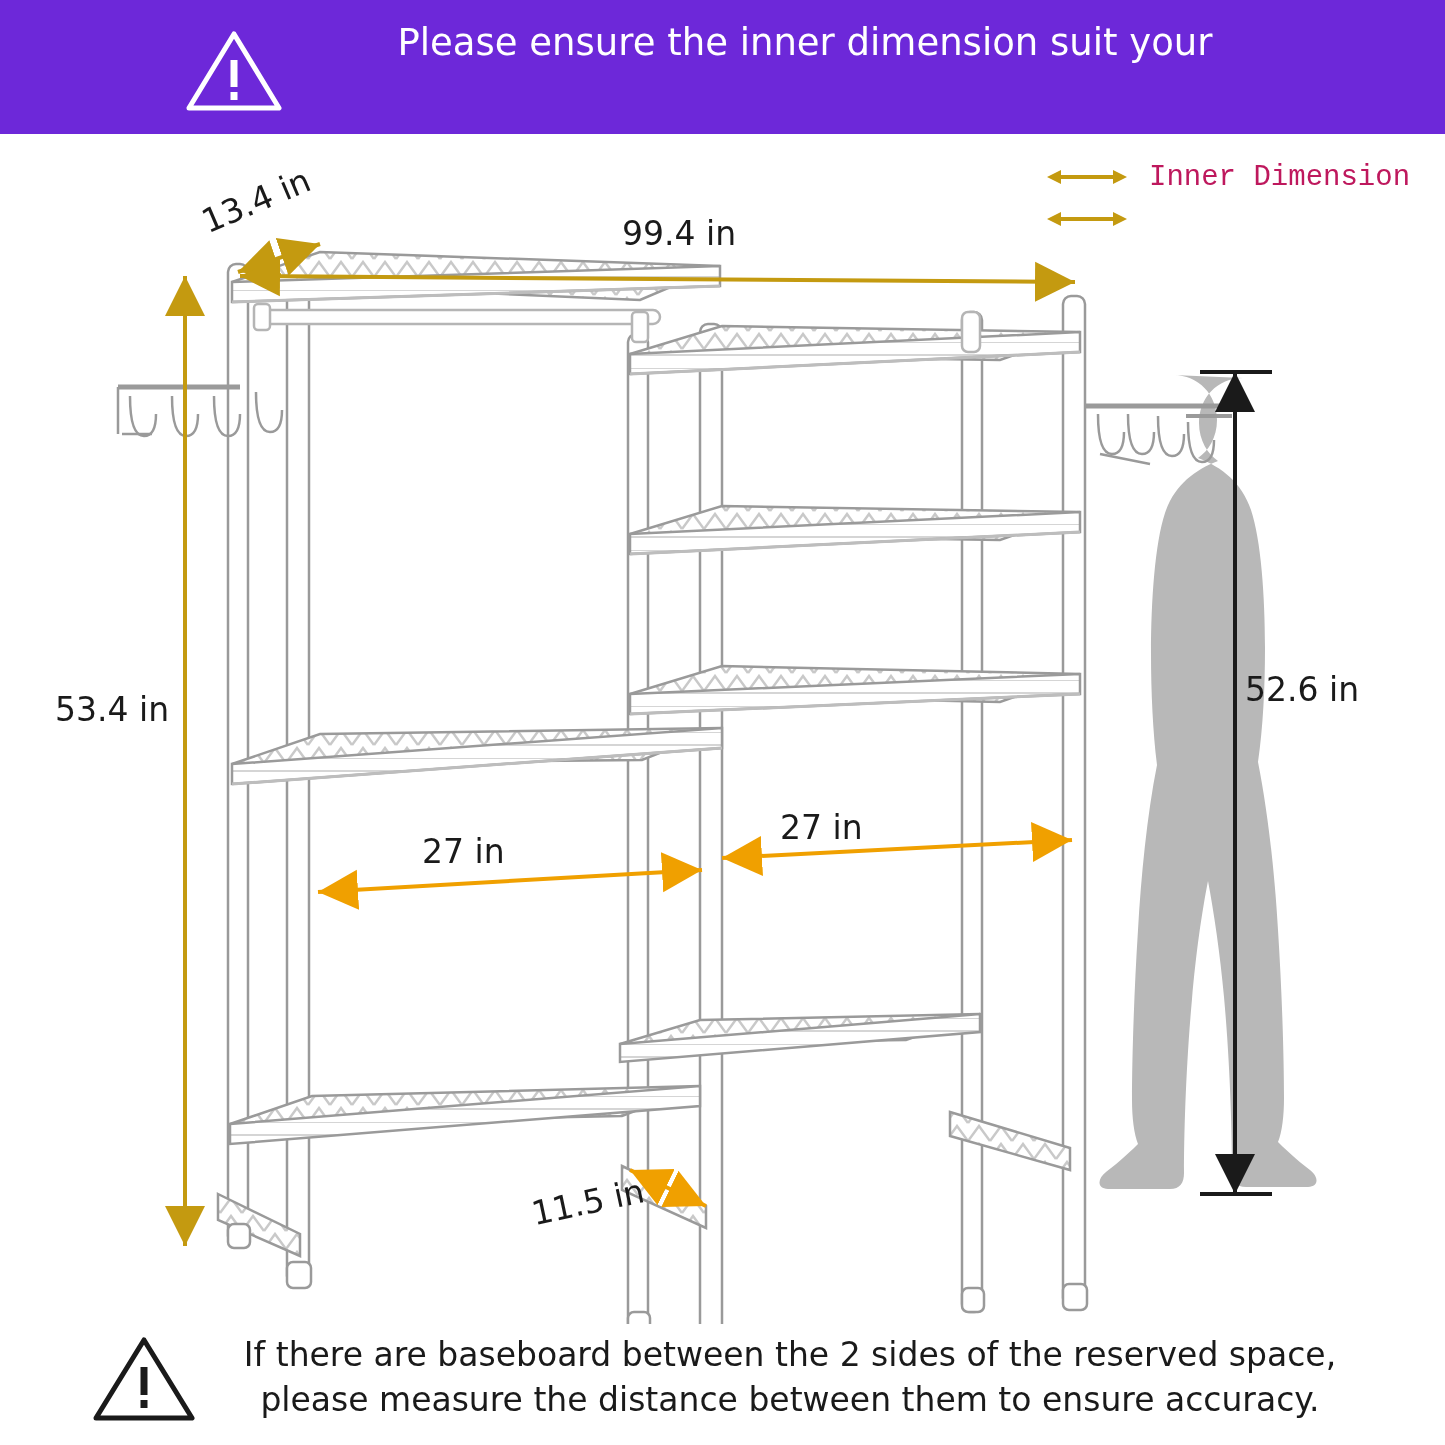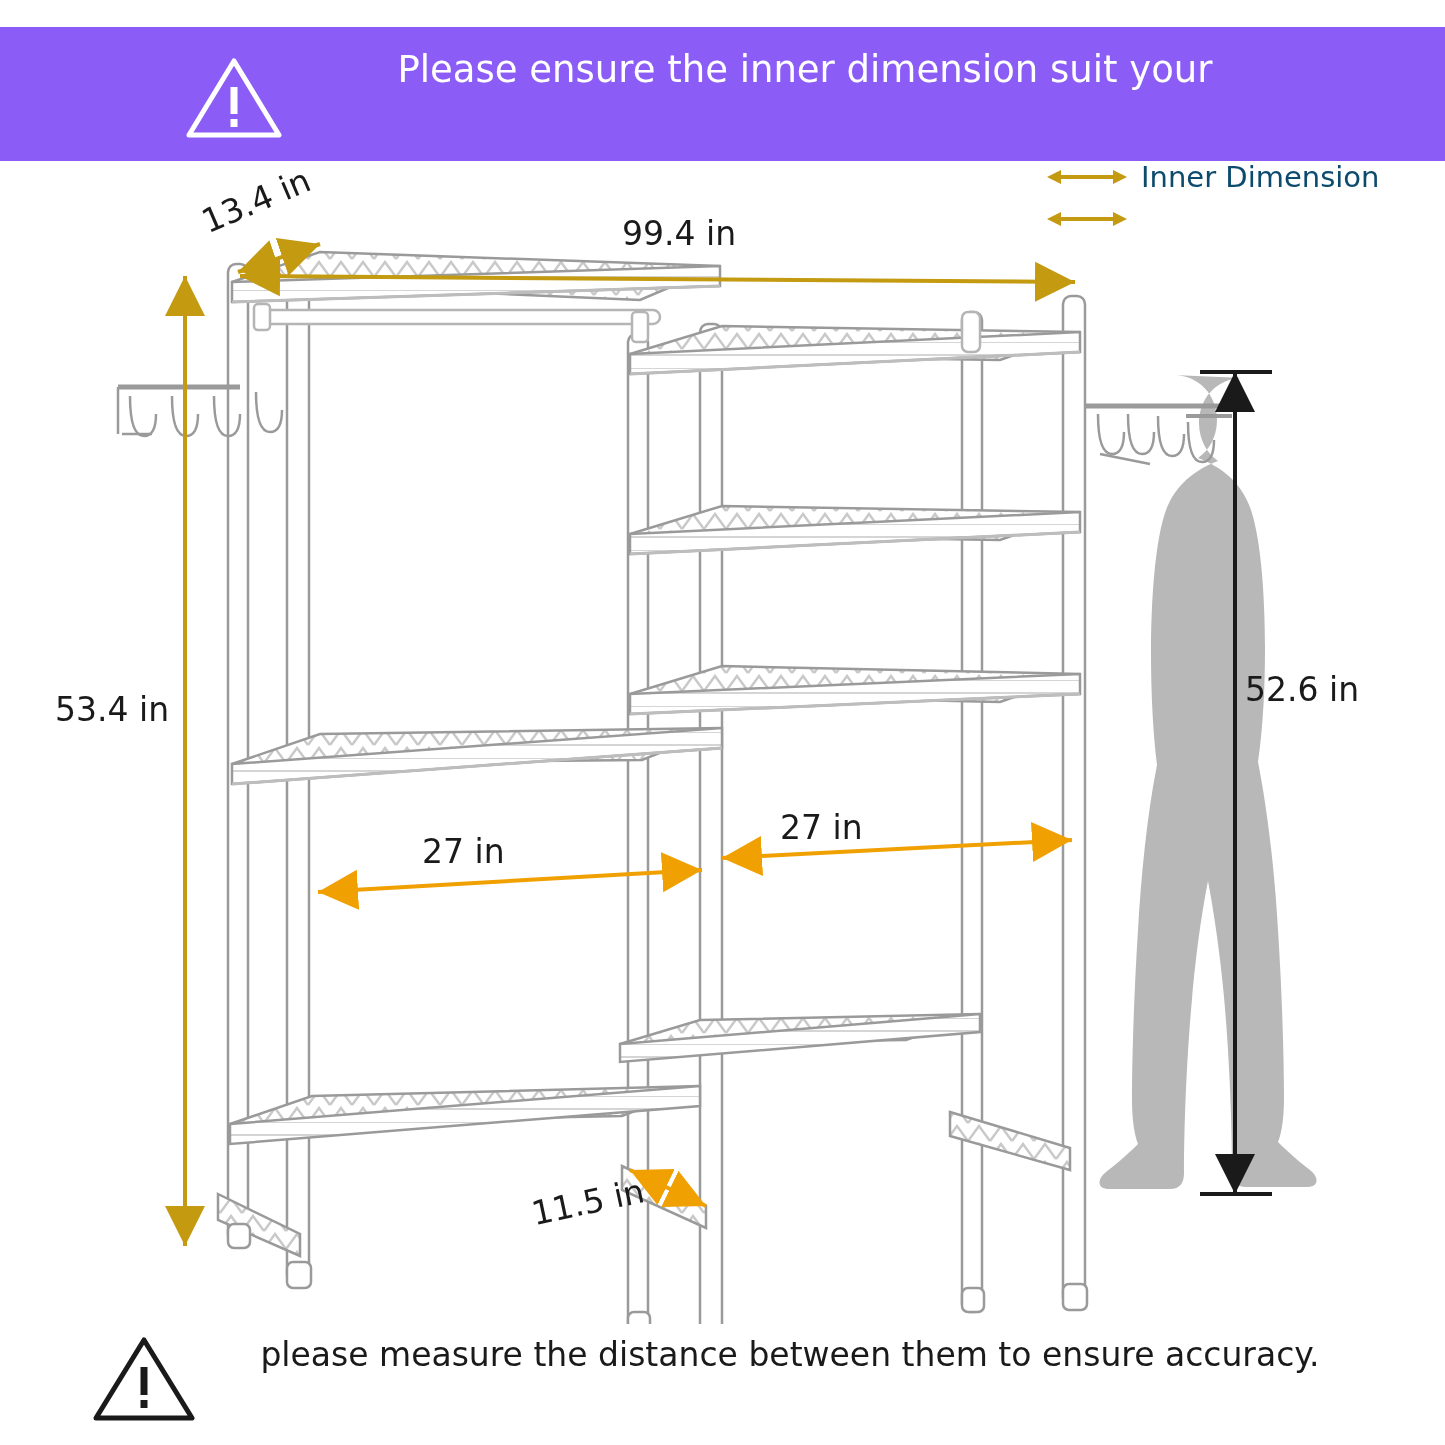--- a/index.html
+++ b/index.html
@@ -16,25 +16,24 @@
     overflow: hidden;
   }
 
   
   .banner {
     position: absolute;
     left: 0;
     top: 0;
     width: 1445px;
     height: 134px;
-    background: #8b5cf6;
+    background: #6d28d9;
     display: flex;
     align-items: center;
     justify-content: flex-start;
-    margin-top: 27px;
   }
   .banner-icon {
     position: absolute;
     left: 186px;
     top: 30px;
     width: 96px;
     height: 82px;
   }
   .banner-text {
     position: absolute;
@@ -58,24 +57,25 @@
     display: flex;
     align-items: center;
     height: 42px;
   }
   .legend-arrow {
     width: 84px;
     height: 26px;
     flex: none;
   }
   .legend-label {
-    margin-left: 12px;
+    margin-left: 20px;
     font-size: 29px;
-    color: #0c4a6e;
+    color: #be185d;
     white-space: nowrap;
+    font-family: Liberation Mono, monospace;
   }
 
   
   .art {
     position: absolute;
     left: 0;
     top: 134px;
     width: 1445px;
     height: 1190px;
   }
@@ -344,16 +344,17 @@
   <div class="dim dim-27a">27 in</div>
   <div class="dim dim-27b">27 in</div>
   <div class="dim dim-115">11.5 in</div>
 
   <svg class="note-icon" viewBox="0 0 104 88">
     <path d="M52 5 L100 83 L4 83 Z" fill="none" stroke="#1a1a1a" stroke-width="5" stroke-linejoin="round"></path>
     <rect x="48.5" y="32" width="7" height="28" fill="#1a1a1a"></rect>
     <rect x="48.5" y="65" width="7" height="8" fill="#1a1a1a"></rect>
   </svg>
   <div class="note-text">
+    <div>If there are baseboard between the 2 sides of the reserved space,</div>
     <div>please measure the distance between them to ensure accuracy.</div>
   </div>
 
 </div>
 
 </body></html>

